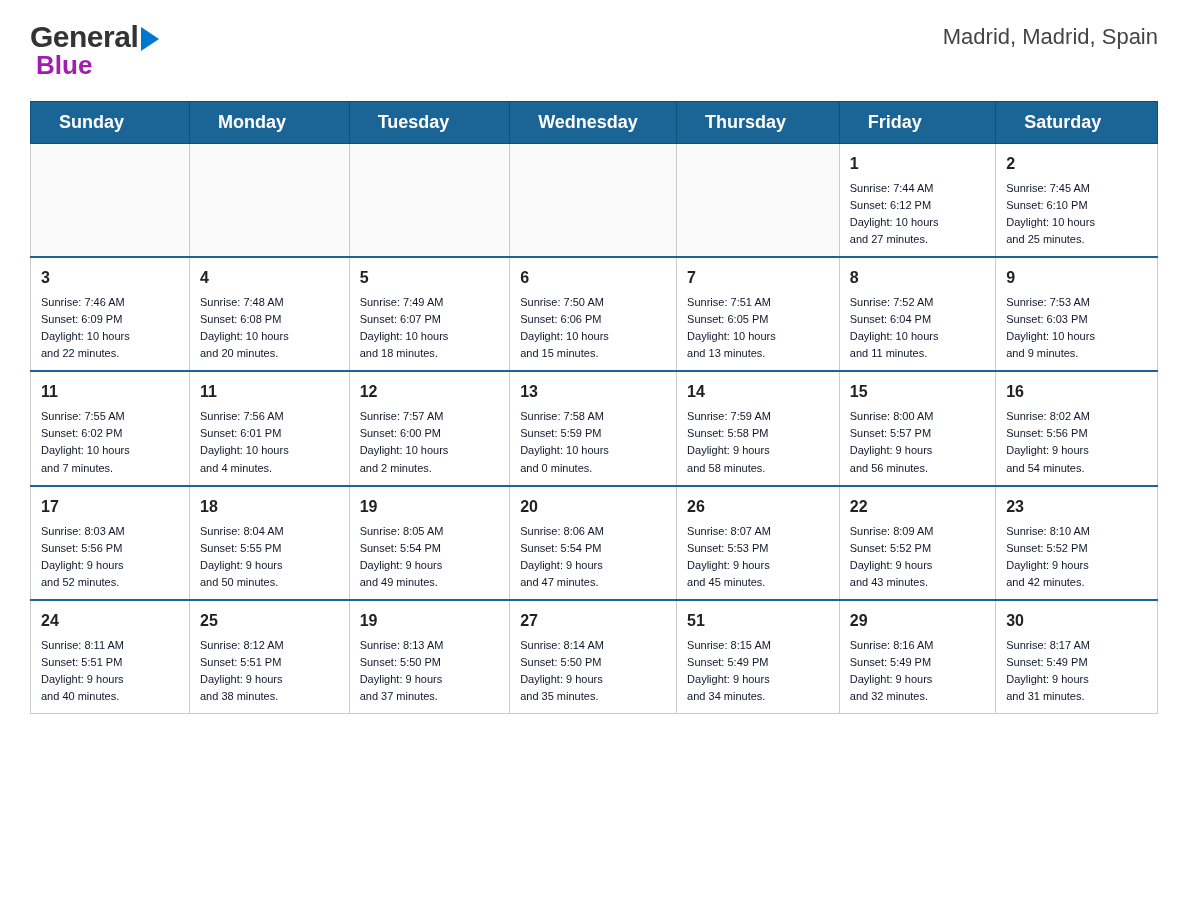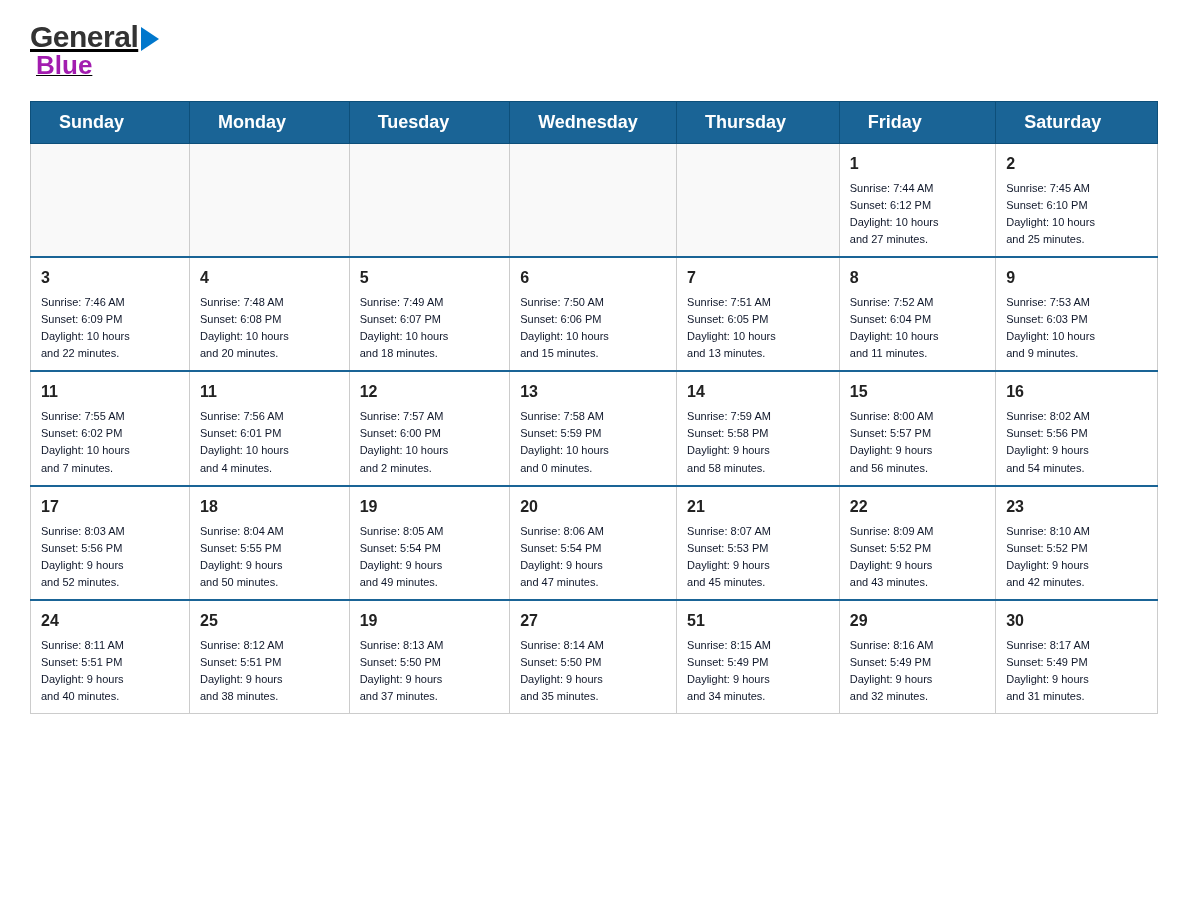--- a/index.html
+++ b/index.html
@@ -68,21 +68,20 @@
       font-size: 11px;
       color: #0f172a;
       line-height: 1.55;
     }
     tr.week-row td {
       border-top: 2px solid #1a6496;
     }
     .logo-wrapper {
       display: flex;
       flex-direction: column;
-      text-decoration: underline;
     }
     .logo-line1 {
       display: flex;
       align-items: center;
     }
     .logo-text-general {
       font-size: 30px;
       font-weight: bold;
       color: #333;
       letter-spacing: -0.5px;
@@ -114,20 +113,21 @@
   <div class="logo-wrapper">
     <div class="logo-line1">
       <span class="logo-text-general">General</span>
       <span class="logo-arrow"></span>
     </div>
     <div class="logo-line2">
       <span class="logo-text-blue">Blue</span>
     </div>
   </div>
   <div class="title-area">
+    <div class="location">Madrid, Madrid, Spain</div>
   </div>
 </div>
 
 <table class="calendar">
   <thead>
     <tr>
     <th>Sunday</th>
         <th>Monday</th>
         <th>Tuesday</th>
         <th>Wednesday</th>
@@ -223,21 +223,21 @@
         </td>
         <td>
           <span class="day-number">19</span>
           <div class="day-info">Sunrise: 8:05 AM<br>Sunset: 5:54 PM<br>Daylight: 9 hours<br>and 49 minutes.</div>
         </td>
         <td>
           <span class="day-number">20</span>
           <div class="day-info">Sunrise: 8:06 AM<br>Sunset: 5:54 PM<br>Daylight: 9 hours<br>and 47 minutes.</div>
         </td>
         <td>
-          <span class="day-number">21</span>
+          <span class="day-number">26</span>
           <div class="day-info">Sunrise: 8:07 AM<br>Sunset: 5:53 PM<br>Daylight: 9 hours<br>and 45 minutes.</div>
         </td>
         <td>
           <span class="day-number">22</span>
           <div class="day-info">Sunrise: 8:09 AM<br>Sunset: 5:52 PM<br>Daylight: 9 hours<br>and 43 minutes.</div>
         </td>
         <td>
           <span class="day-number">23</span>
           <div class="day-info">Sunrise: 8:10 AM<br>Sunset: 5:52 PM<br>Daylight: 9 hours<br>and 42 minutes.</div>
         </td>

